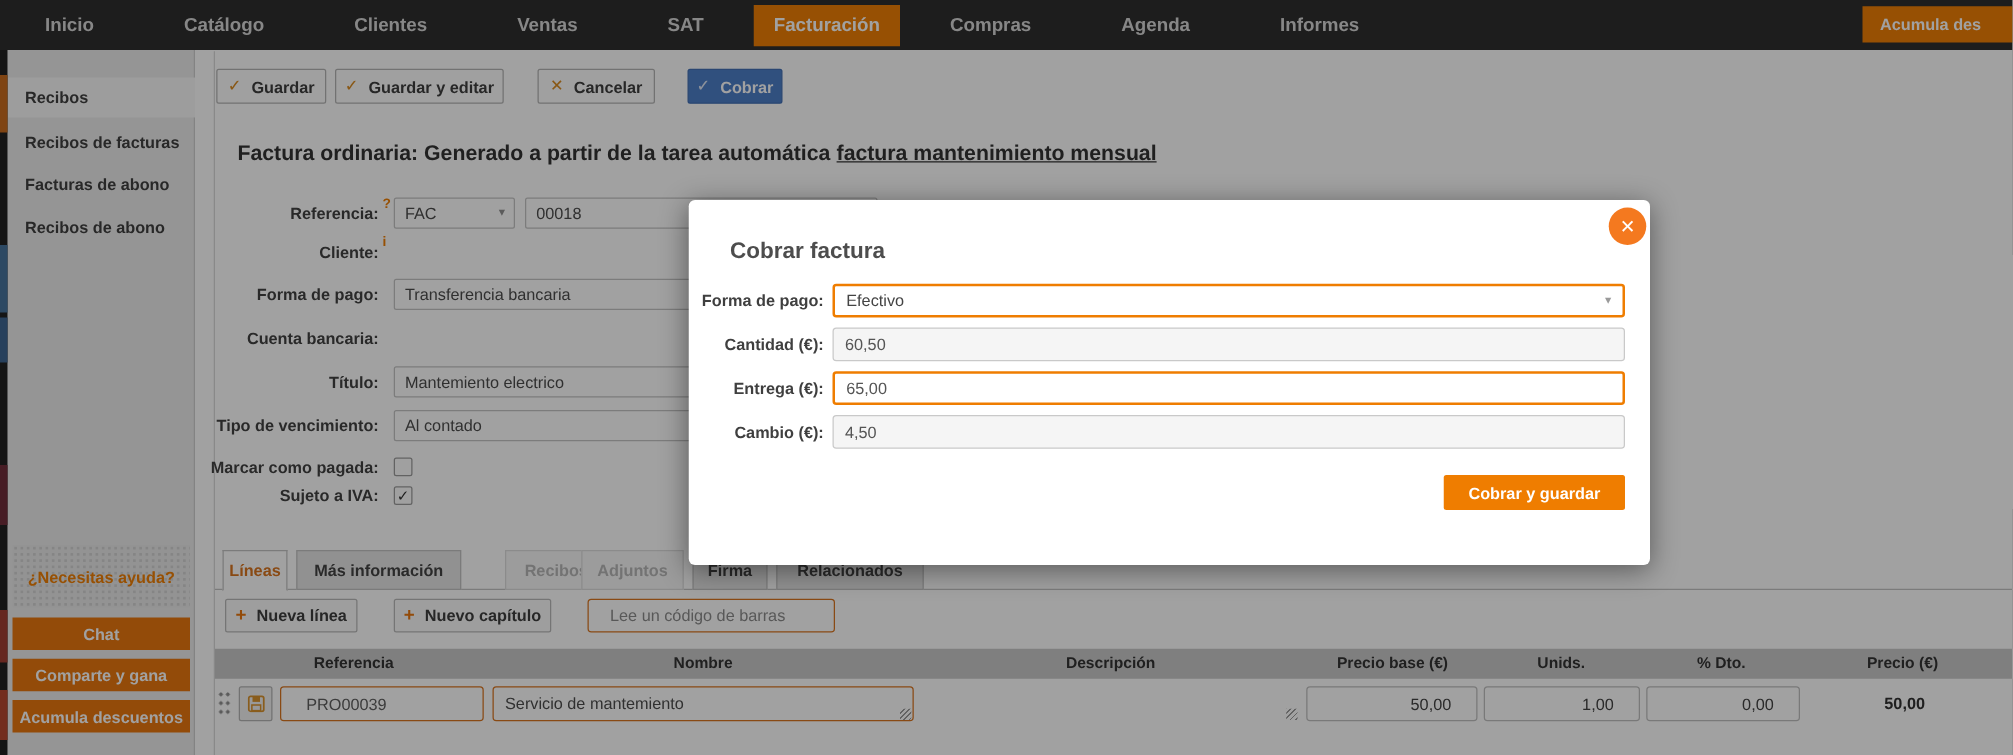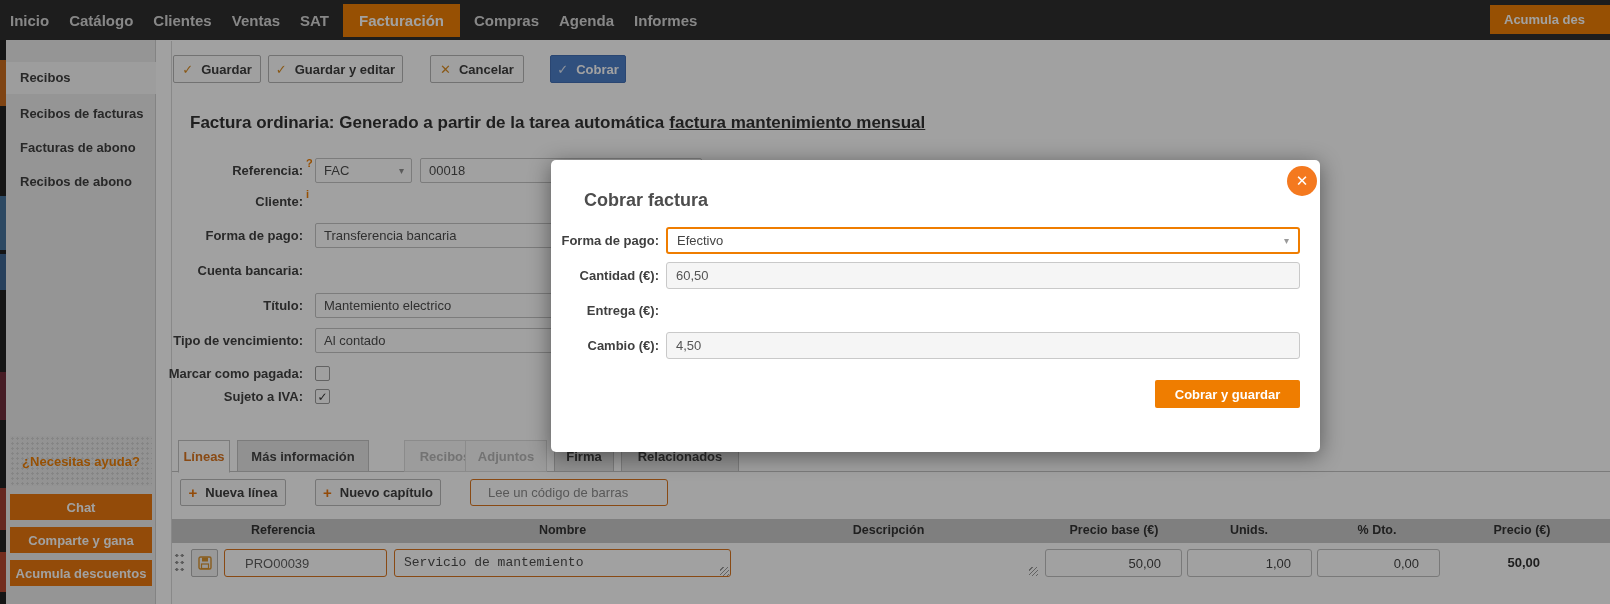--- a/index.html
+++ b/index.html
@@ -2,21 +2,21 @@
 <html><head>
 <meta charset="utf-8">
 <style>
   * { margin:0; padding:0; box-sizing:border-box; }
   html,body { background:#555; }
   body { font-family:"Liberation Sans","DejaVu Sans",sans-serif; }
   #app { position:relative; width:1610px; height:604px; overflow:hidden; background:#ffffff; }
 
   
   #topbar { position:absolute; left:0; top:0; width:1610px; height:40px; background:#2b2b2b; display:flex; align-items:center; z-index:10; }
-  .nav-item { color:#d6d6d6; font-size:15px; font-weight:bold; padding:10px 10px; cursor:pointer; white-space:nowrap; }
+  .nav-item { color:#d6d6d6; font-size:15px; font-weight:bold; padding:10px 36px; cursor:pointer; white-space:nowrap; }
   .nav-item.active { background:#ef7d00; color:#ffffff; padding:8px 16px; margin:0 4px; }
   .topbar-right-btn { position:absolute; left:1490px; top:5px; width:150px; height:29px; background:#ef7d00; color:#ffffff; font-weight:bold; font-size:13px; display:flex; align-items:center; justify-content:flex-start; padding-left:14px; }
 
   
   #edge-strip { position:absolute; left:0; top:40px; width:6px; height:564px; background:#1d1d1d; z-index:5; }
   .edge-seg { position:absolute; left:0; width:6px; }
 
   
   #sidebar { position:absolute; left:6px; top:40px; width:150px; height:564px; background:#ececec; border-right:1px solid #cfcfcf; z-index:4; }
   .side-item { position:absolute; left:0; width:150px; padding:8px 6px 8px 14px; font-size:13px; font-weight:bold; color:#3c3c3c; cursor:pointer; line-height:16px; }
@@ -60,21 +60,21 @@
   .barcode-box input { border:none; outline:none; flex:1; font-size:13px; color:#555; font-family:inherit; background:transparent; }
   .barcode-box input::placeholder { color:#8a8a8a; opacity:1; }
 
   
   .tbl-header { position:absolute; left:172px; top:519px; width:1438px; height:24px; background:#c9c9c9; }
   .th { position:absolute; top:523px; font-size:12.5px; font-weight:bold; color:#2f2f2f; text-align:center; }
   .drag-handle { position:absolute; left:174px; top:552px; width:11px; height:22px;
     background-image:radial-gradient(circle,#8f8f8f 1.5px,transparent 1.7px); background-size:5.5px 7px; cursor:grab; }
   .icon-btn { position:absolute; left:191px; top:549px; width:27px; height:28px; border:1px solid #b3b3b3; border-radius:2px; background:#f2f2f2; display:flex; align-items:center; justify-content:center; cursor:pointer; }
   .cell-input { position:absolute; top:549px; height:28px; border:1px solid #d9731c; border-radius:3px; background:#ffffff; font-size:13px; color:#5c5c5c; padding:0 20px; font-family:inherit; }
-  .cell-area { position:absolute; top:549px; height:28px; border:1px solid #d9731c; border-radius:3px; background:#ffffff; font-size:13px; color:#4a4a4a; padding:5px 9px 0 9px; font-family:Liberation Mono, monospace; resize:none; overflow:hidden; line-height:16px; }
+  .cell-area { position:absolute; top:549px; height:28px; border:1px solid #d9731c; border-radius:3px; background:#ffffff; font-size:13px; color:#4a4a4a; padding:5px 9px 0 9px; font-family:Liberation Sans, sans-serif; resize:none; overflow:hidden; line-height:16px; }
   .cell-area.gray { border-color:#bfbfbf; color:#555; }
   .cell-num { text-align:right; border-color:#bfbfbf; color:#3f3f3f; }
   .resize-corner { position:absolute; width:9px; height:9px; background:repeating-linear-gradient(135deg, transparent 0 2px, #9a9a9a 2px 3px); cursor:nwse-resize; }
   .row-total { position:absolute; top:555px; font-size:13px; font-weight:bold; color:#2e2e2e; text-align:right; }
 
   
   #overlay { position:absolute; left:0; top:0; width:1610px; height:604px; background:rgba(8,8,8,0.38); z-index:40; }
   #modal { position:absolute; left:551px; top:160px; width:769px; height:292px; background:#ffffff; border-radius:5px; box-shadow:0 4px 22px rgba(0,0,0,0.45); z-index:50; }
   .modal-title { position:absolute; left:33px; top:30px; font-size:18px; font-weight:bold; color:#4d4d4d; }
   .modal-close { position:absolute; left:736px; top:6px; width:30px; height:30px; border-radius:50%; background:#f4791f; color:#ffffff; font-size:15px; font-weight:bold; display:flex; align-items:center; justify-content:center; cursor:pointer; }
@@ -244,20 +244,21 @@
     <div class="m-label" style="top:67px;">Forma de pago:</div>
     <div class="m-select" style="top:67px;">
       <span>Efectivo</span>
       <span class="arr">▾</span>
     </div>
 
     <div class="m-label" style="top:102px;">Cantidad (€):</div>
     <input class="m-input" style="top: 102px;" value="60,50">
 
     <div class="m-label" style="top:137px;">Entrega (€):</div>
+    <input class="m-input focus" style="top: 137px;" value="65,00">
 
     <div class="m-label" style="top:172px;">Cambio (€):</div>
     <input class="m-input" style="top: 172px;" value="4,50">
 
     <button class="m-submit">Cobrar y guardar</button>
   </div>
 
 </div>
 
 </body></html>

